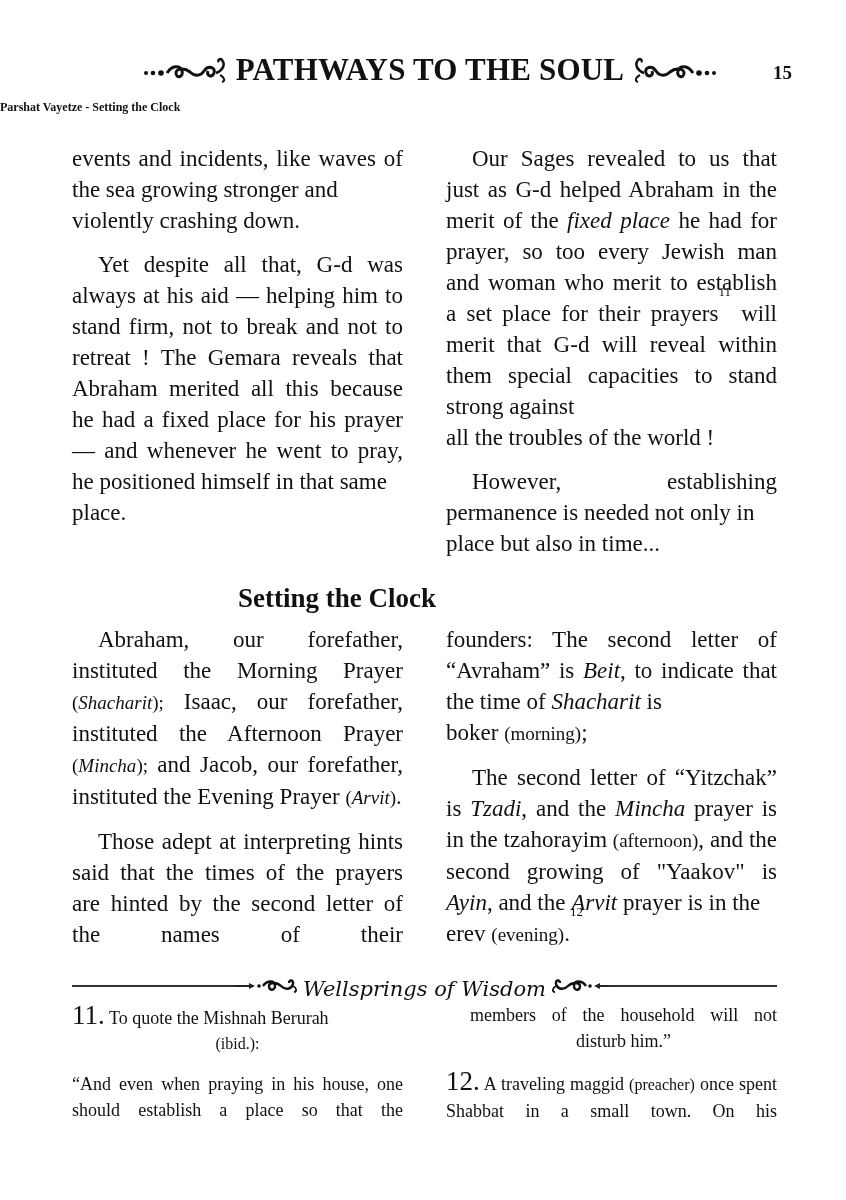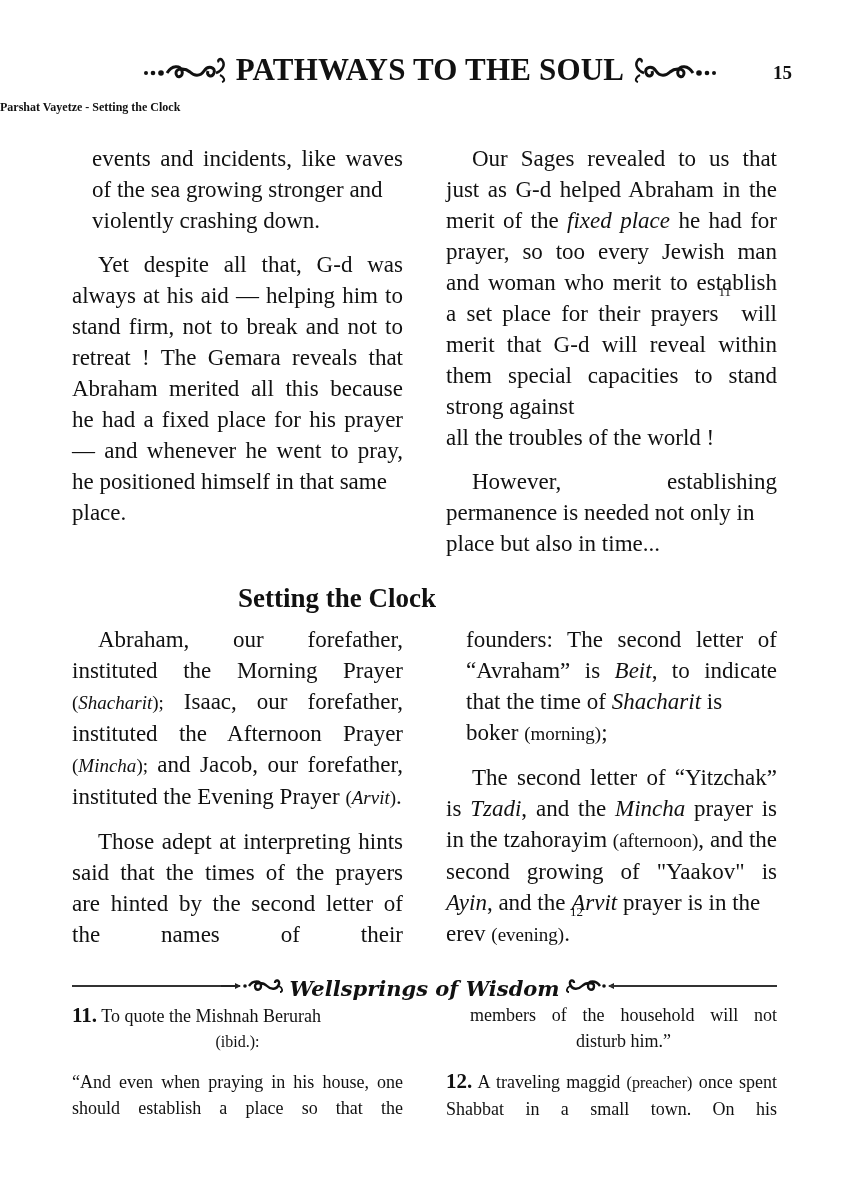--- a/index.html
+++ b/index.html
@@ -73,21 +73,21 @@
       position: absolute;
       font-size: 23px;
       line-height: 31px;
       text-align: justify;
       color: #111;
     }
     .col p {
       margin: 0 0 13px 0;
       text-indent: 26px;
     }
-    .col p.noindent { text-indent: 0; margin-left: 20px; }
+    .col p.noindent { text-indent: 0; }
     .col p .last-center {
       display: block;
       text-align: left;
       text-indent: 0;
     }
     .col-left { left: 72px; width: 331px; }
     .col-right { left: 446px; width: 331px; }
     .small { font-size: 19px; }
     sup {
       font-size: 13px;
@@ -129,37 +129,37 @@
       top: 0;
       height: 30px;
       display: flex;
       align-items: center;
       justify-content: center;
       gap: 4px;
     }
     .divider-text {
       font-family: "DejaVu Serif", serif;
       font-style: italic;
-      font-weight: bold;
+      font-weight: normal;
       font-size: 21px;
       color: #111;
       white-space: nowrap;
       margin-top: 7px;
     }
     .small-orn { display: inline-block; width: 64px; height: 18px; }
     .small-orn svg { display: block; }
     .fn {
       position: absolute;
       font-size: 18px;
       line-height: 26px;
       text-align: justify;
       color: #111;
     }
     .fn p { margin: 0 0 12px 0; }
-    .fn .num { font-weight: bold; font-size: 21px; }
+    .fn .num { font-weight: normal; font-size: 27px; }
     .fn .center { display: block; text-align: center; }
     .fn .tiny { font-size: 16px; }
   </style>
 </head>
 <body>
 
 <div class="header">
   <div class="header-title-row">
     <span class="ornament">
       <svg width="88" height="26" viewBox="0 0 88 26">

